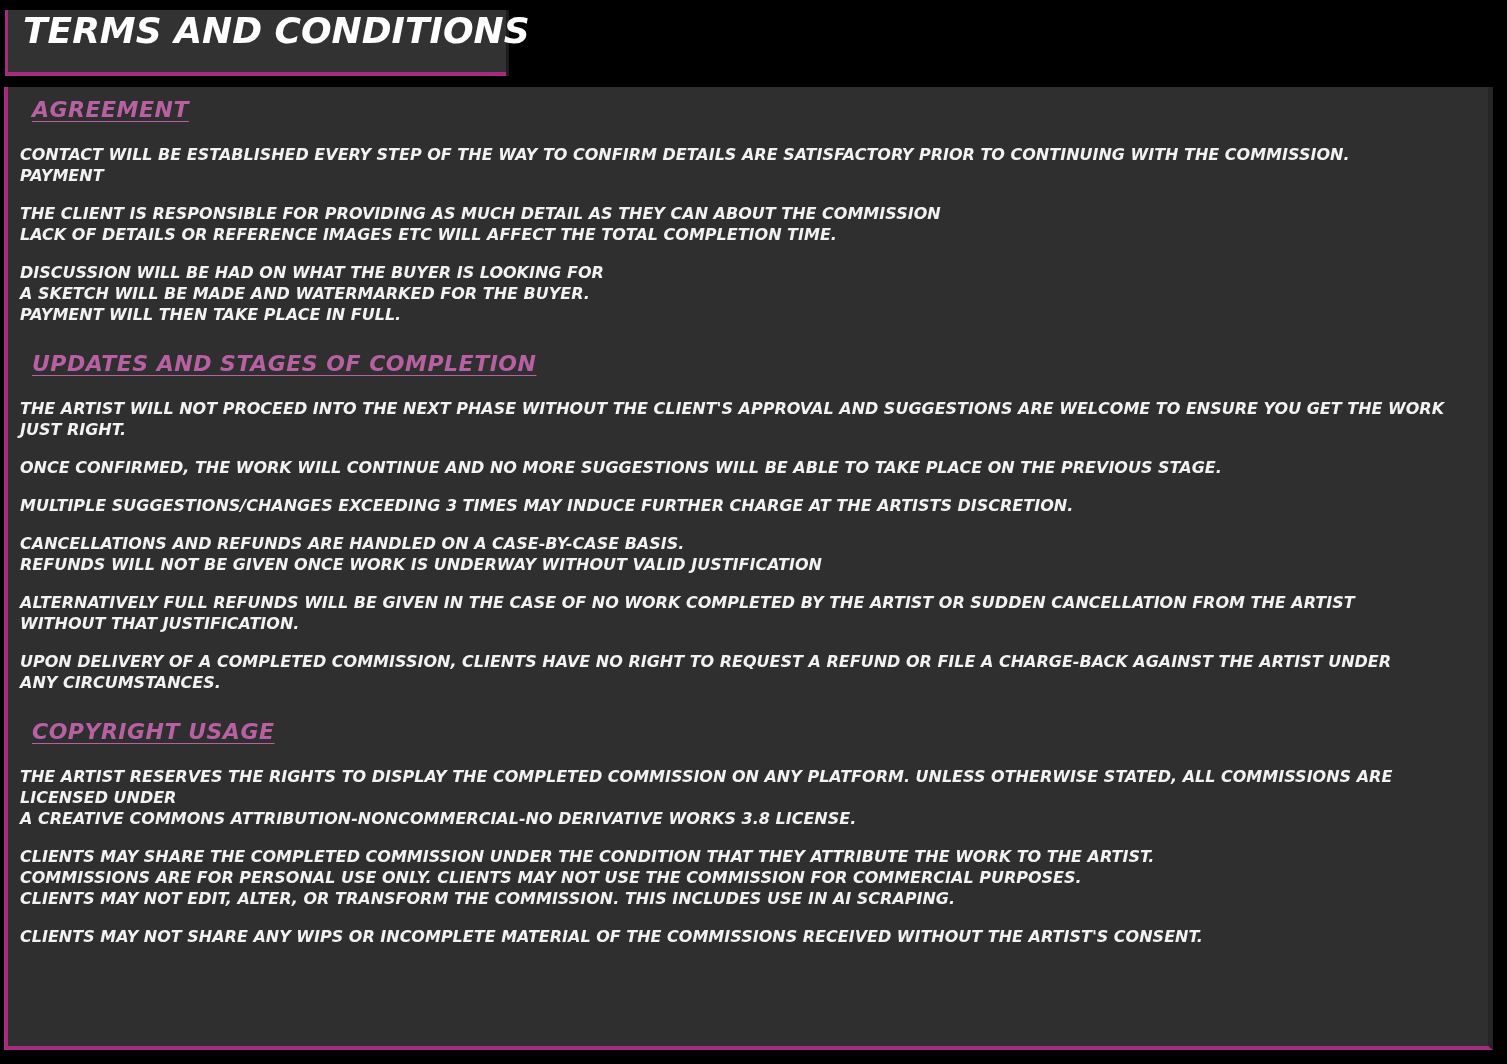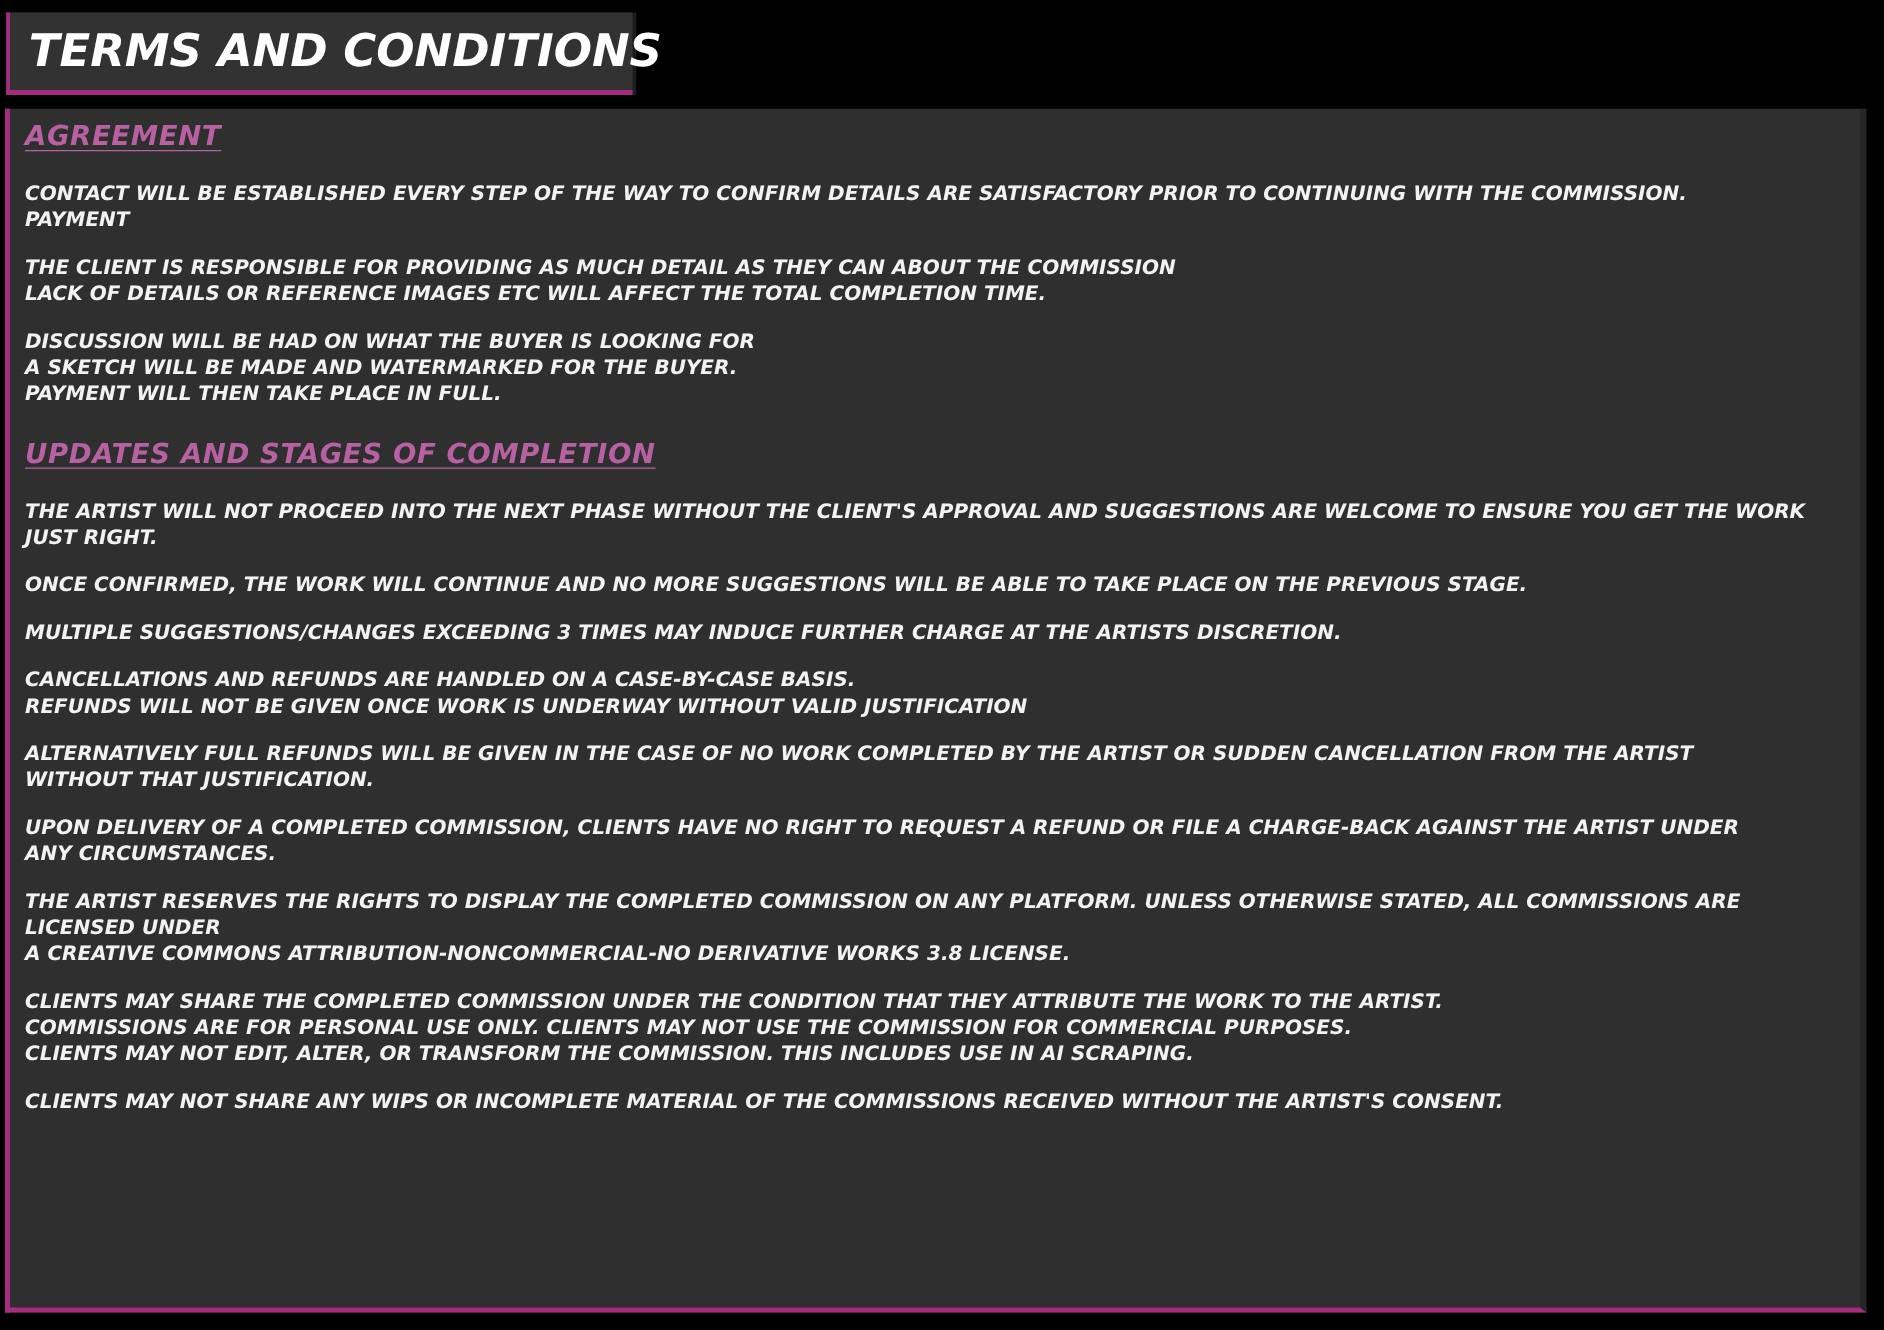--- a/index.html
+++ b/index.html
@@ -16,21 +16,21 @@
     position: absolute;
     left: 5px;
     top: 10px;
     width: 501px;
     height: 66px;
     background: #323232;
     border-left: 3px solid #a62c80;
     border-bottom: 4px solid #a62c80;
     box-shadow: 3px 0 0 #1c1c1c;
     display: flex;
-    align-items: center;
+    align-items: flex-start;
     padding-left: 15px;
   }
   .title-text {
     color: #ffffff;
     font-size: 36px;
     letter-spacing: 0px;
     white-space: nowrap;
   }
   .panel {
     position: absolute;
@@ -47,20 +47,21 @@
   }
   .section-heading {
     color: #b760a2;
     font-size: 22px;
     letter-spacing: 0.5px;
     text-decoration: underline;
     text-decoration-thickness: 1px;
     text-underline-offset: 4px;
     margin-top: 26px;
     white-space: nowrap;
+    margin-left: 12px;
   }
   .section-heading.first { margin-top: 6px; }
   .para {
     color: #f2f2f2;
     font-size: 16px;
     line-height: 21px;
     letter-spacing: 0px;
     white-space: pre-line;
     margin-top: 17px;
   }
@@ -89,20 +90,21 @@
   <p class="para">ONCE CONFIRMED, THE WORK WILL CONTINUE AND NO MORE SUGGESTIONS WILL BE ABLE TO TAKE PLACE ON THE PREVIOUS STAGE.</p>
   <p class="para">MULTIPLE SUGGESTIONS/CHANGES EXCEEDING 3 TIMES MAY INDUCE FURTHER CHARGE AT THE ARTISTS DISCRETION.</p>
 
   <p class="para">CANCELLATIONS AND REFUNDS ARE HANDLED ON A CASE-BY-CASE BASIS.
 REFUNDS WILL NOT BE GIVEN ONCE WORK IS UNDERWAY WITHOUT VALID JUSTIFICATION</p>
   <p class="para">ALTERNATIVELY FULL REFUNDS WILL BE GIVEN IN THE CASE OF NO WORK COMPLETED BY THE ARTIST OR SUDDEN CANCELLATION FROM THE ARTIST
 WITHOUT THAT JUSTIFICATION.</p>
   <p class="para">UPON DELIVERY OF A COMPLETED COMMISSION, CLIENTS HAVE NO RIGHT TO REQUEST A REFUND OR FILE A CHARGE-BACK AGAINST THE ARTIST UNDER
 ANY CIRCUMSTANCES.</p>
 
+  <h2 class="section-heading">COPYRIGHT USAGE</h2>
   <p class="para">THE ARTIST RESERVES THE RIGHTS TO DISPLAY THE COMPLETED COMMISSION ON ANY PLATFORM. UNLESS OTHERWISE STATED, ALL COMMISSIONS ARE LICENSED UNDER
 A CREATIVE COMMONS ATTRIBUTION-NONCOMMERCIAL-NO DERIVATIVE WORKS 3.8 LICENSE.</p>
   <p class="para">CLIENTS MAY SHARE THE COMPLETED COMMISSION UNDER THE CONDITION THAT THEY ATTRIBUTE THE WORK TO THE ARTIST.
 COMMISSIONS ARE FOR PERSONAL USE ONLY. CLIENTS MAY NOT USE THE COMMISSION FOR COMMERCIAL PURPOSES.
 CLIENTS MAY NOT EDIT, ALTER, OR TRANSFORM THE COMMISSION. THIS INCLUDES USE IN AI SCRAPING.</p>
   <p class="para">CLIENTS MAY NOT SHARE ANY WIPS OR INCOMPLETE MATERIAL OF THE COMMISSIONS RECEIVED WITHOUT THE ARTIST'S CONSENT.</p>
 
 </div>
 
 </body></html>

